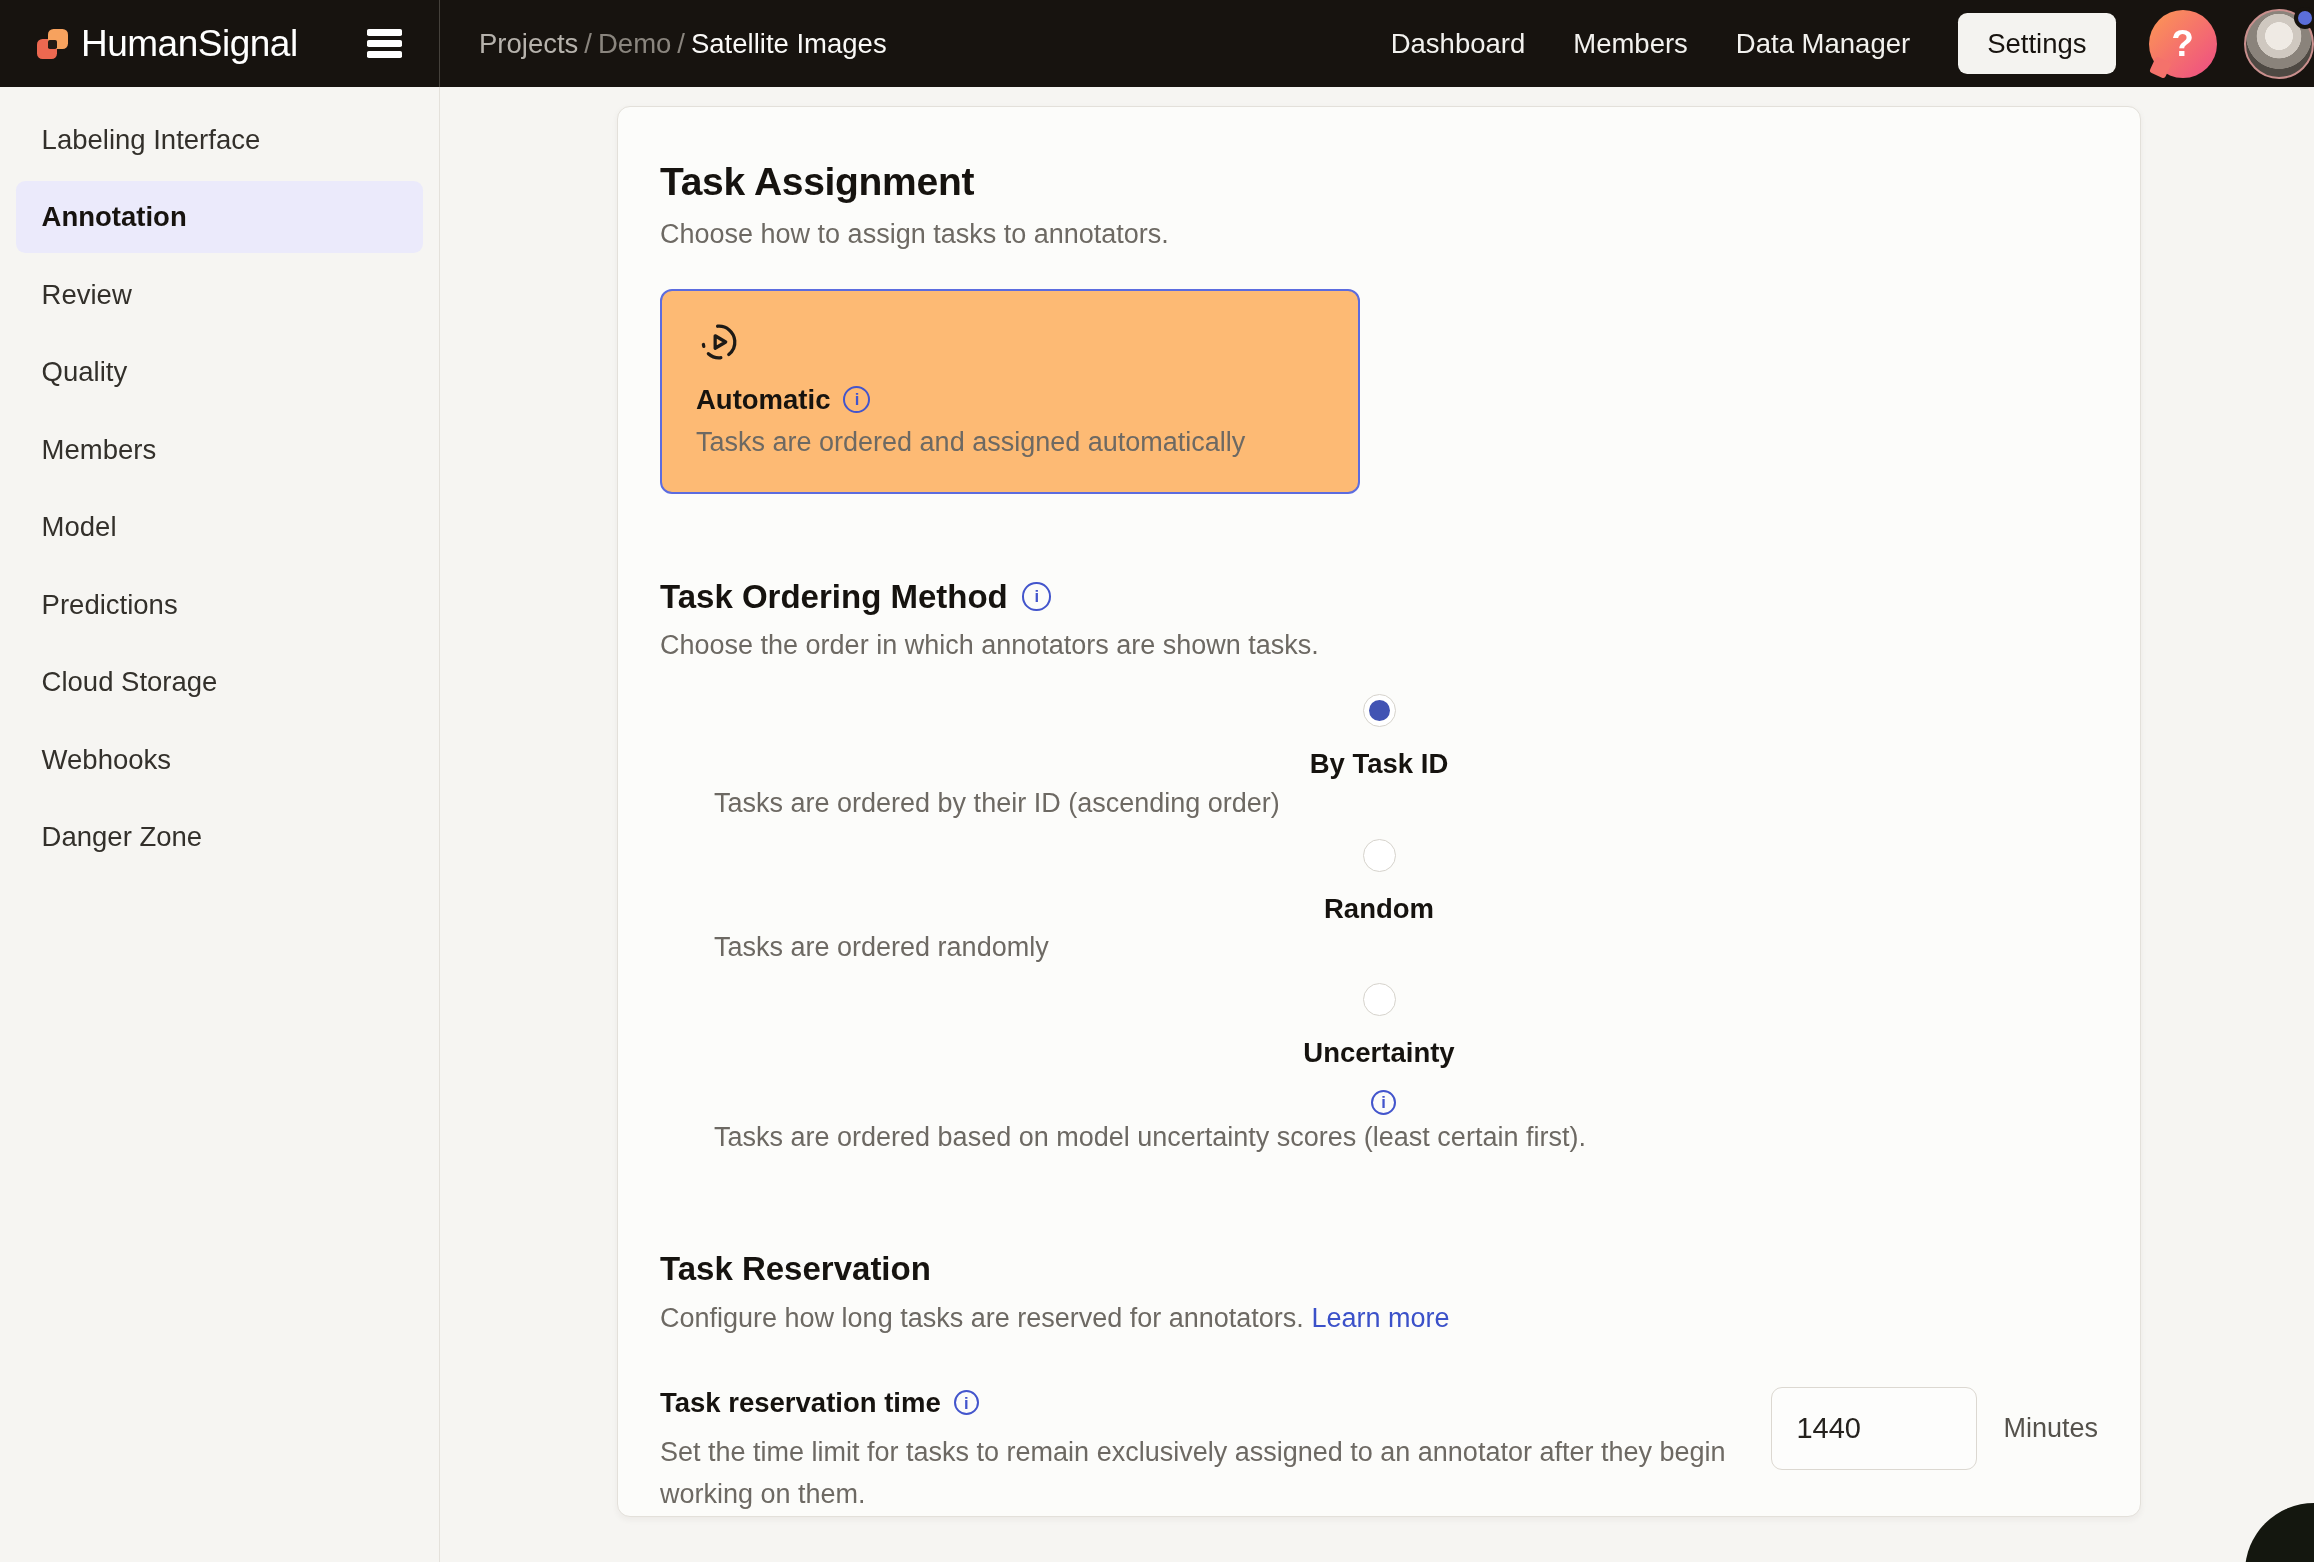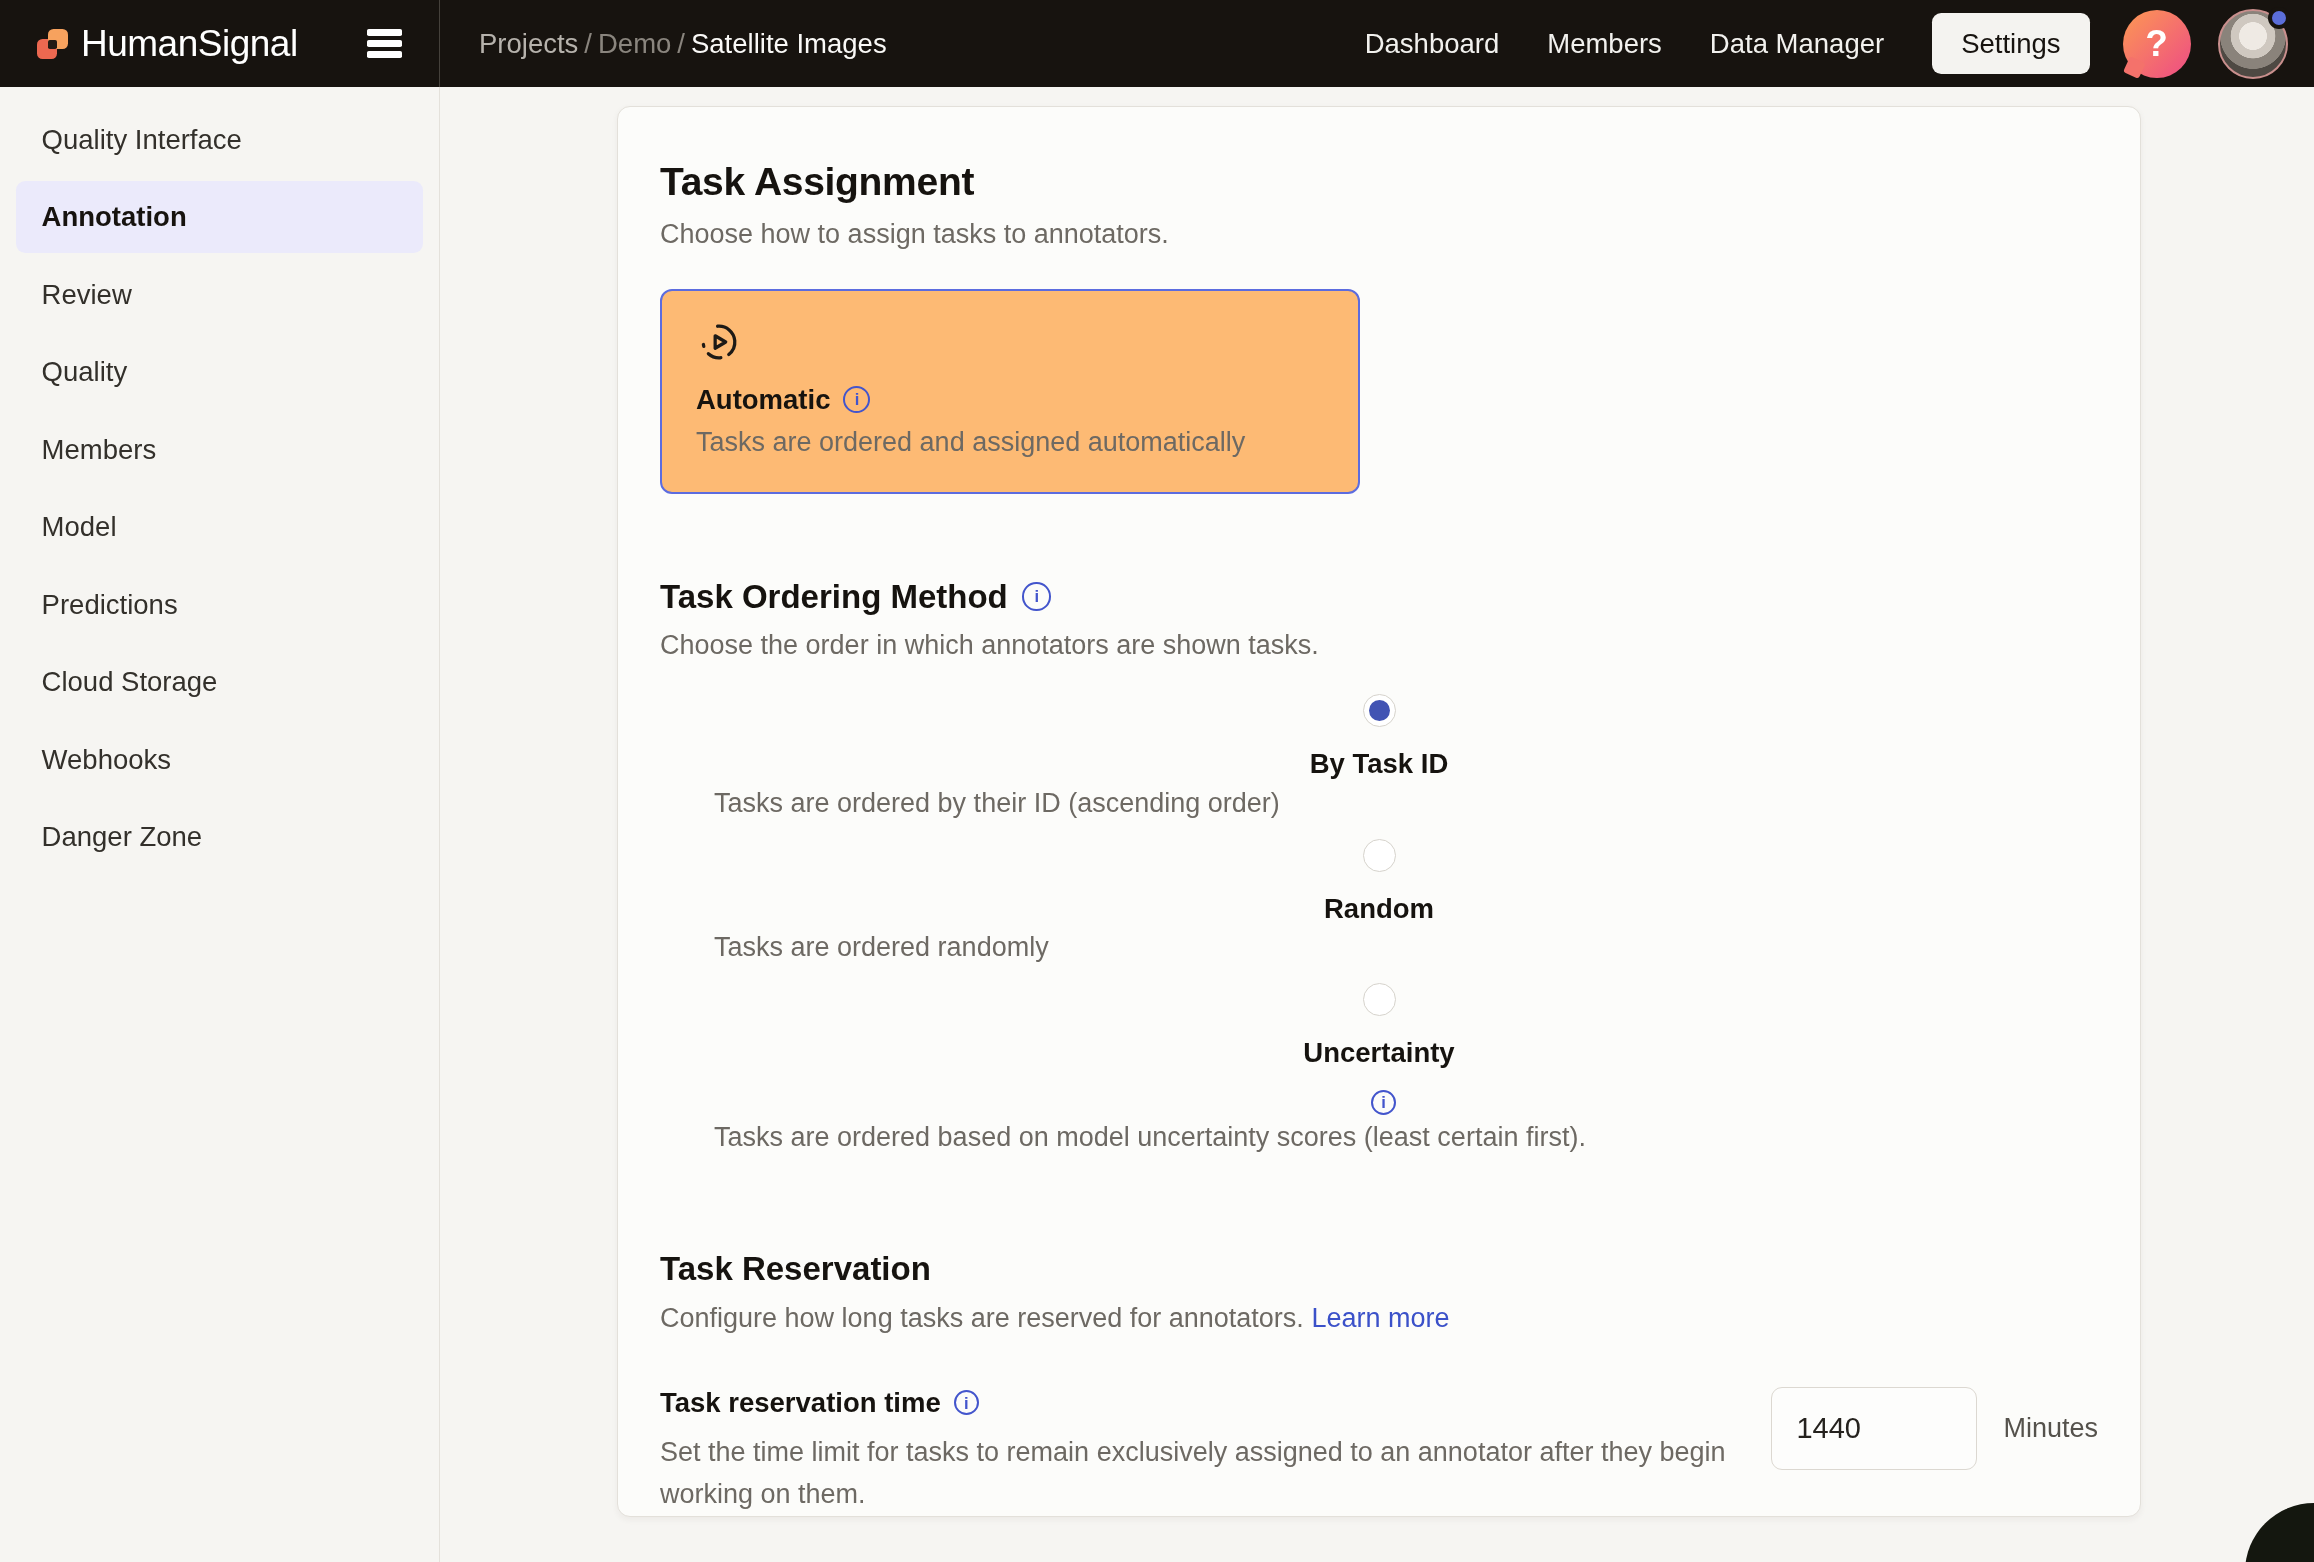--- a/index.html
+++ b/index.html
@@ -29,21 +29,21 @@
   .logo-text { color: #ffffff; font-size: 37px; font-weight: 500; margin-left: 13px; letter-spacing: -0.5px; }
   .hamburger { width: 35px; display: flex; flex-direction: column; gap: 4.6px; cursor: pointer; background: none; border: none; }
   .hamburger i { display: block; height: 6.4px; border-radius: 1.8px; background: #ffffff; }
 
   .breadcrumb { display: flex; align-items: center; gap: 6px; margin-left: 39px; font-size: 27.5px; }
   .bc-root    { color: #b6b2ac; cursor: pointer; }
   .bc-sep     { color: #8a857e; }
   .bc-muted   { color: #8a857e; }
   .bc-current { color: #faf9f7; font-weight: 500; }
 
-  .hdr-right { margin-left: auto; display: flex; align-items: center; padding-right: 26px; }
+  .hdr-right { margin-left: auto; display: flex; align-items: center; }
   .nav-link { color: #f2f1ee; font-size: 27.5px; font-weight: 500; margin-right: 48px; cursor: pointer; white-space: nowrap; }
   .settings-btn {
     background: #f4f3f0; color: #17130f; font-size: 27.5px; font-weight: 500;
     height: 61px; padding: 0 29px; border: none; border-radius: 9.2px; cursor: pointer;
     font-family: inherit;
   }
   .help-bubble {
     width: 68px; height: 68px; margin-left: 33px; position: relative; cursor: pointer;
     border-radius: 50%; background: linear-gradient(135deg, #fb9158 10%, #ef5380 90%);
     display: flex; align-items: center; justify-content: center;
@@ -199,21 +199,21 @@
       <span>?</span>
     </div>
     <div class="avatar">
       <span class="badge"></span>
     </div>
   </div>
 </header>
 
 <div class="frame">
   <aside class="sidebar">
-    <div class="side-item">Quality Interface</div>
+    <div class="side-item">Labeling Interface</div>
     <div class="side-item active">Annotation</div>
     <div class="side-item">Review</div>
     <div class="side-item">Quality</div>
     <div class="side-item">Members</div>
     <div class="side-item">Model</div>
     <div class="side-item">Predictions</div>
     <div class="side-item">Cloud Storage</div>
     <div class="side-item">Webhooks</div>
     <div class="side-item">Danger Zone</div>
   </aside>

